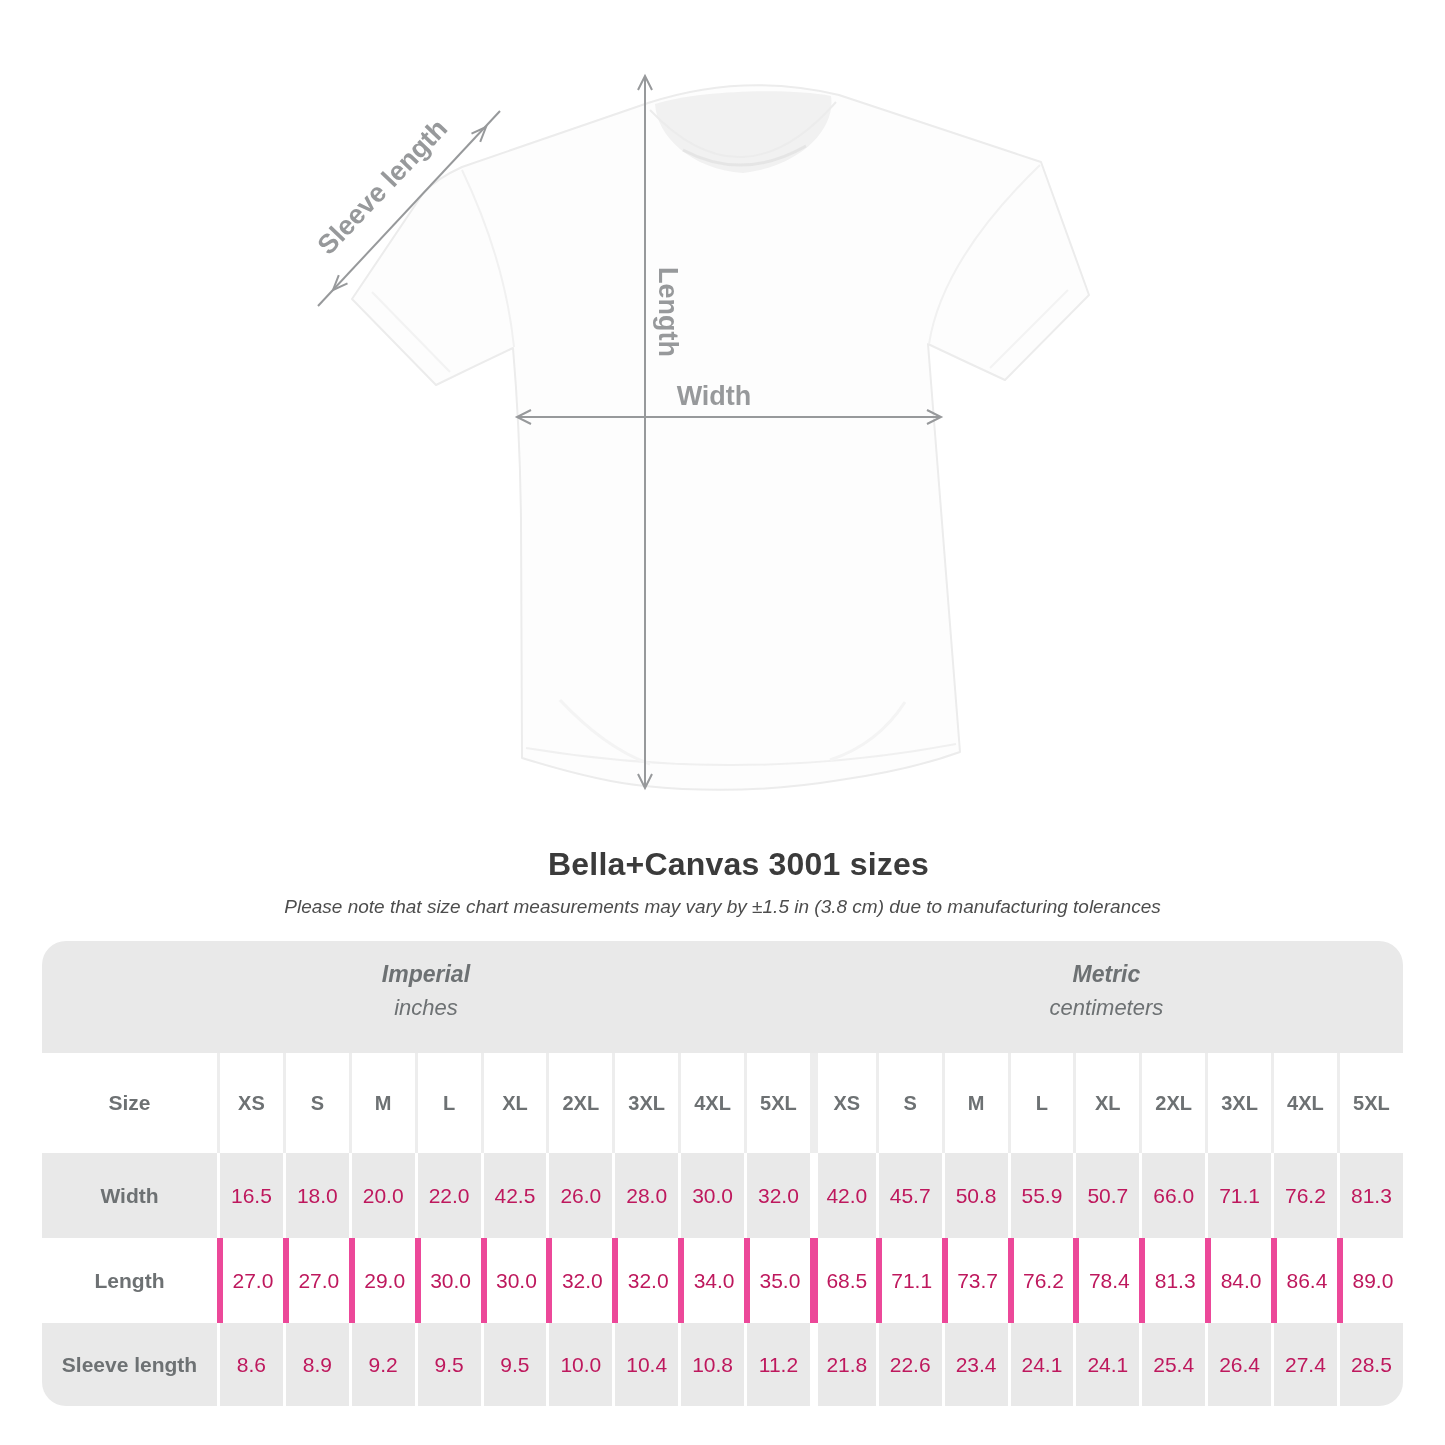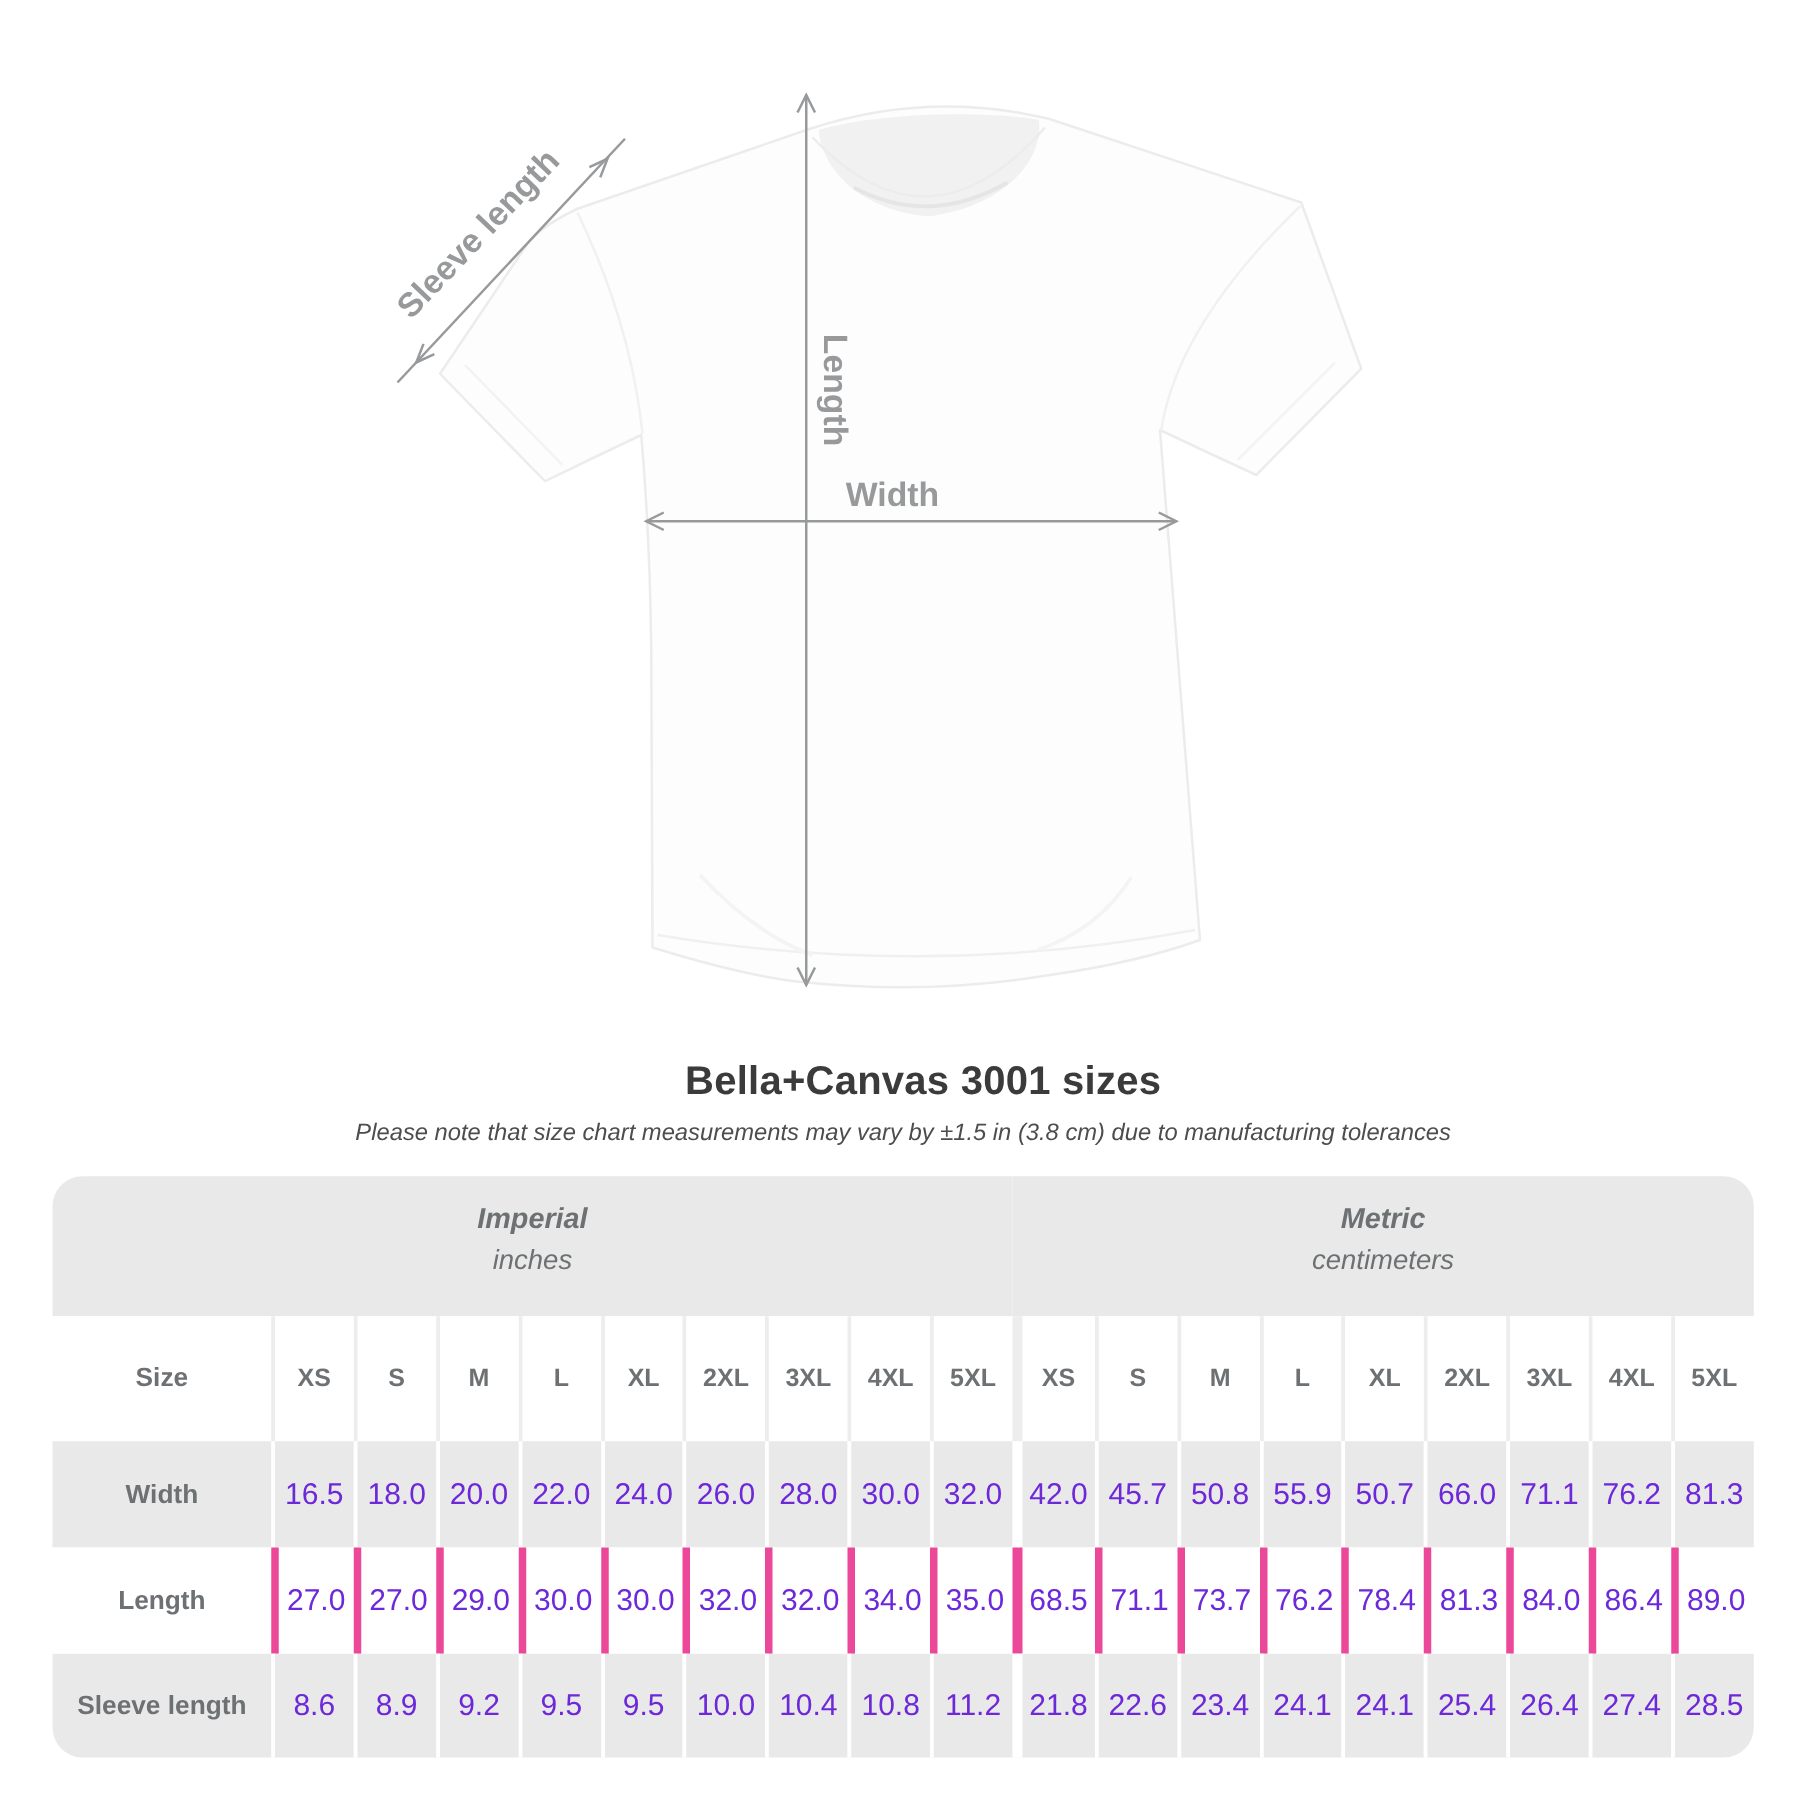--- a/index.html
+++ b/index.html
@@ -33,21 +33,21 @@
   .band .gl{font-style:italic;font-weight:bold;font-size:23px;color:#6d7173;}
   .band .gu{font-style:italic;font-size:22px;color:#6d7173;margin-top:7px;}
   .band{padding-bottom:12px !important;}
   .bl{border-top-left-radius:24px;}
   .br{border-top-right-radius:24px;}
   .cbl{border-bottom-left-radius:24px;}
   .cbr{border-bottom-right-radius:24px;}
 
   .rh{font-weight:bold;font-size:21px;color:#6d7173;}
   .ch{font-weight:bold;font-size:20px;color:#6d7173;}
-  .v{font-size:24px;color:#6d28d9;}
+  .v{font-size:21px;color:#be185d;}
 
   
   tr.r-size  .sep{border-left:3px solid #ededed;}
   tr.r-white .sep{border-left:6px solid #ec4899;}
   tr.r-gray  .sep,tr.r-gray2 .sep{border-left:3px solid #ffffff;}
   tr.r-size  .sep.big{border-left-width:8px;}
   tr.r-white .sep.big{border-left-width:8px;}
   tr.r-gray  .sep.big,tr.r-gray2 .sep.big{border-left-width:8px;}
 </style>
 </head>
@@ -178,21 +178,21 @@
       <th class="ch sep">4XL</th>
       <th class="ch sep">5XL</th>
     </tr>
 
     <tr class="r-gray">
       <th class="rh">Width</th>
       <td class="v sep">16.5</td>
       <td class="v sep">18.0</td>
       <td class="v sep">20.0</td>
       <td class="v sep">22.0</td>
-      <td class="v sep">24.0</td>
+      <td class="v sep">42.5</td>
       <td class="v sep">26.0</td>
       <td class="v sep">28.0</td>
       <td class="v sep">30.0</td>
       <td class="v sep">32.0</td>
       <td class="v sep big">42.0</td>
       <td class="v sep">45.7</td>
       <td class="v sep">50.8</td>
       <td class="v sep">55.9</td>
       <td class="v sep">50.7</td>
       <td class="v sep">66.0</td>

